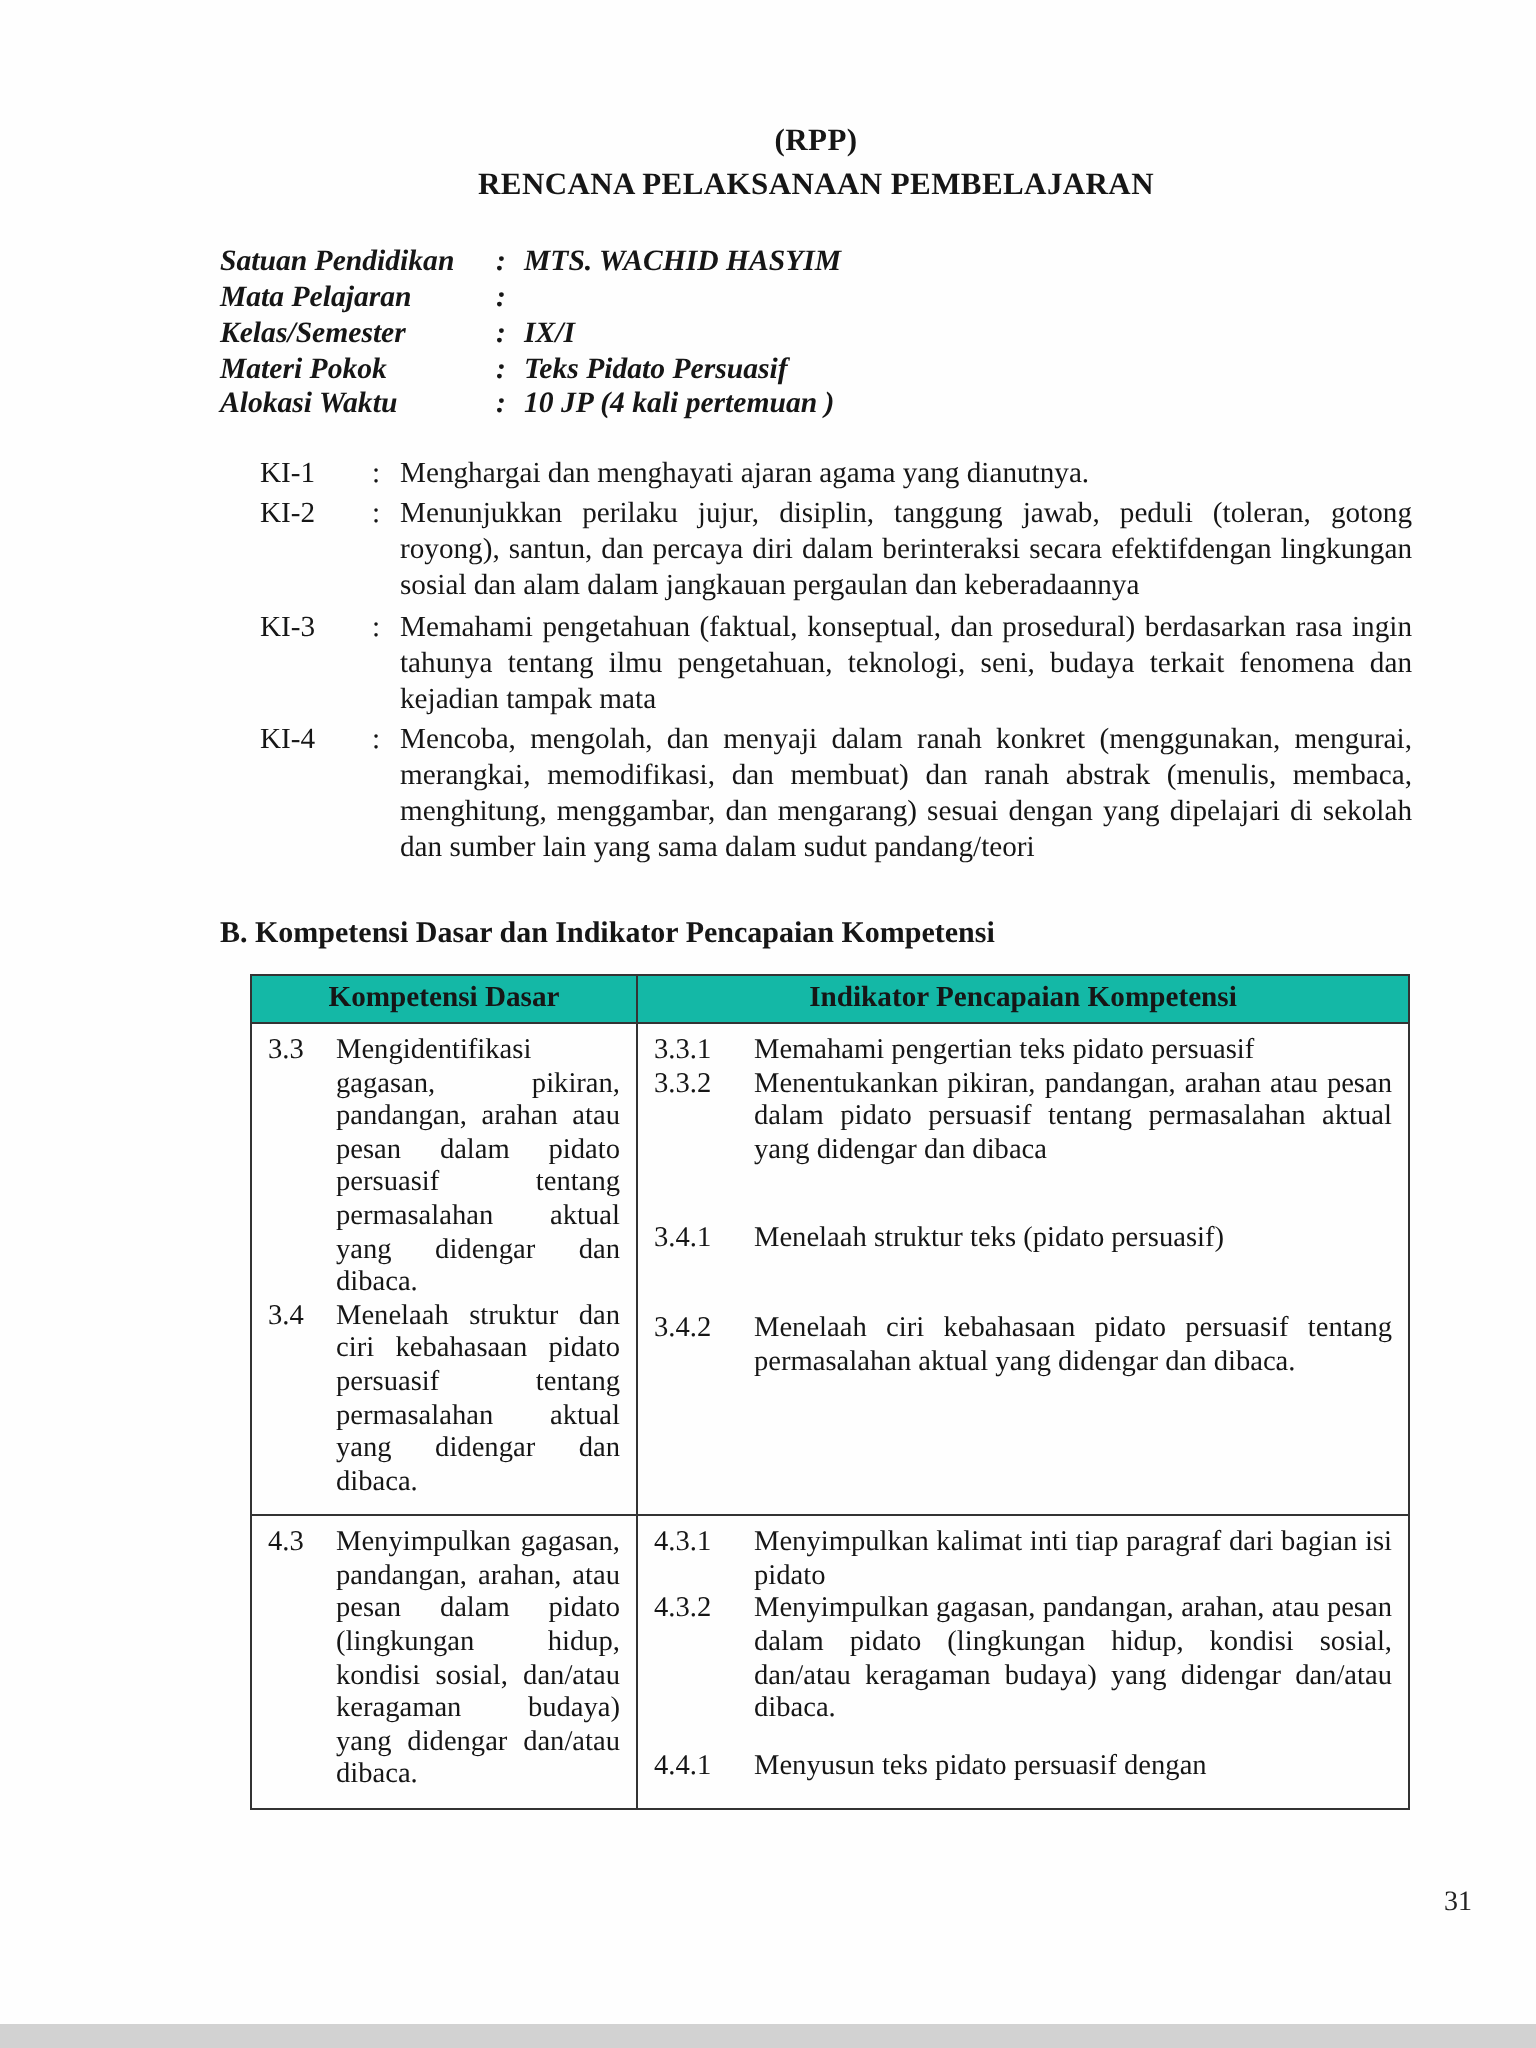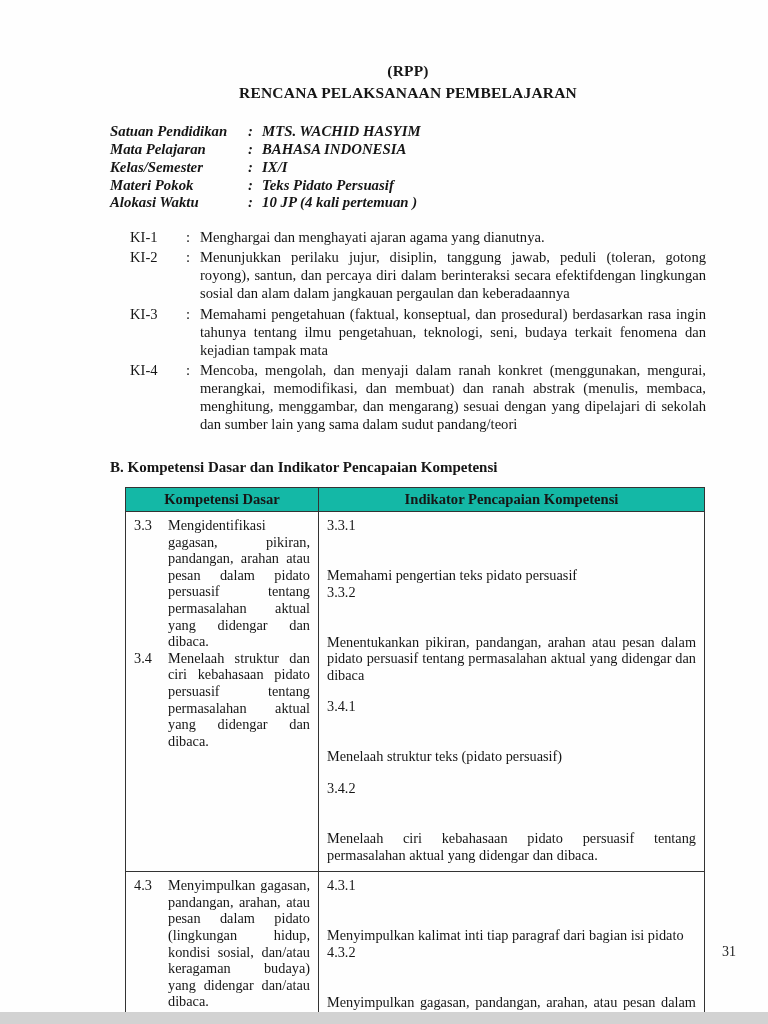--- a/index.html
+++ b/index.html
@@ -39,25 +39,25 @@
   }
   .kd-table th, .kd-table td { border: 1px solid #333333; vertical-align: top; }
   .kd-table th { background: #14b8a6; text-align: center; font-size: 14.6px; padding: 3px 4px; font-weight: bold; }
   .col-kd { width: 193px; }
   .kd-table td { padding: 5px 8px 8px 8px; line-height: 1.16; }
 
   .kd-item { display: flex; }
   .kd-code { flex: 0 0 34px; }
   .kd-text { flex: 1; text-align: justify; }
 
-  .ipk-item { display: flex; flex-direction: column; }
+  .ipk-item { display: flex; }
   .ipk-code { flex: 0 0 50px; }
   .ipk-text { flex: 1; text-align: justify; }
 
-  .gap { margin-top: 15px; }
+  .gap { margin-top: 28px; }
   .gap-sm { margin-top: 12px; }
 
   .page-number { position: absolute; right: 32px; bottom: 64px; font-size: 14px; color: #222; }
   .bottom-strip { position: absolute; left: 0; right: 0; bottom: 0; height: 12px; background: #d2d2d2; }
 </style>
 </head>
 <body>
 
 <div class="page">
   <div class="content">
@@ -69,21 +69,20 @@
 
     <div class="meta">
       <div class="meta-row">
         <span class="meta-label">Satuan Pendidikan</span>
         <span class="meta-colon">:</span>
         <span class="meta-value">MTS. WACHID HASYIM</span>
       </div>
       <div class="meta-row">
         <span class="meta-label">Mata Pelajaran</span>
         <span class="meta-colon">:</span>
-        <span class="meta-value">BAHASA INDONESIA</span>
       </div>
       <div class="meta-row">
         <span class="meta-label">Kelas/Semester</span>
         <span class="meta-colon">:</span>
         <span class="meta-value">IX/I</span>
       </div>
       <div class="meta-row">
         <span class="meta-label">Materi Pokok</span>
         <span class="meta-colon">:</span>
         <span class="meta-value">Teks Pidato Persuasif</span>

